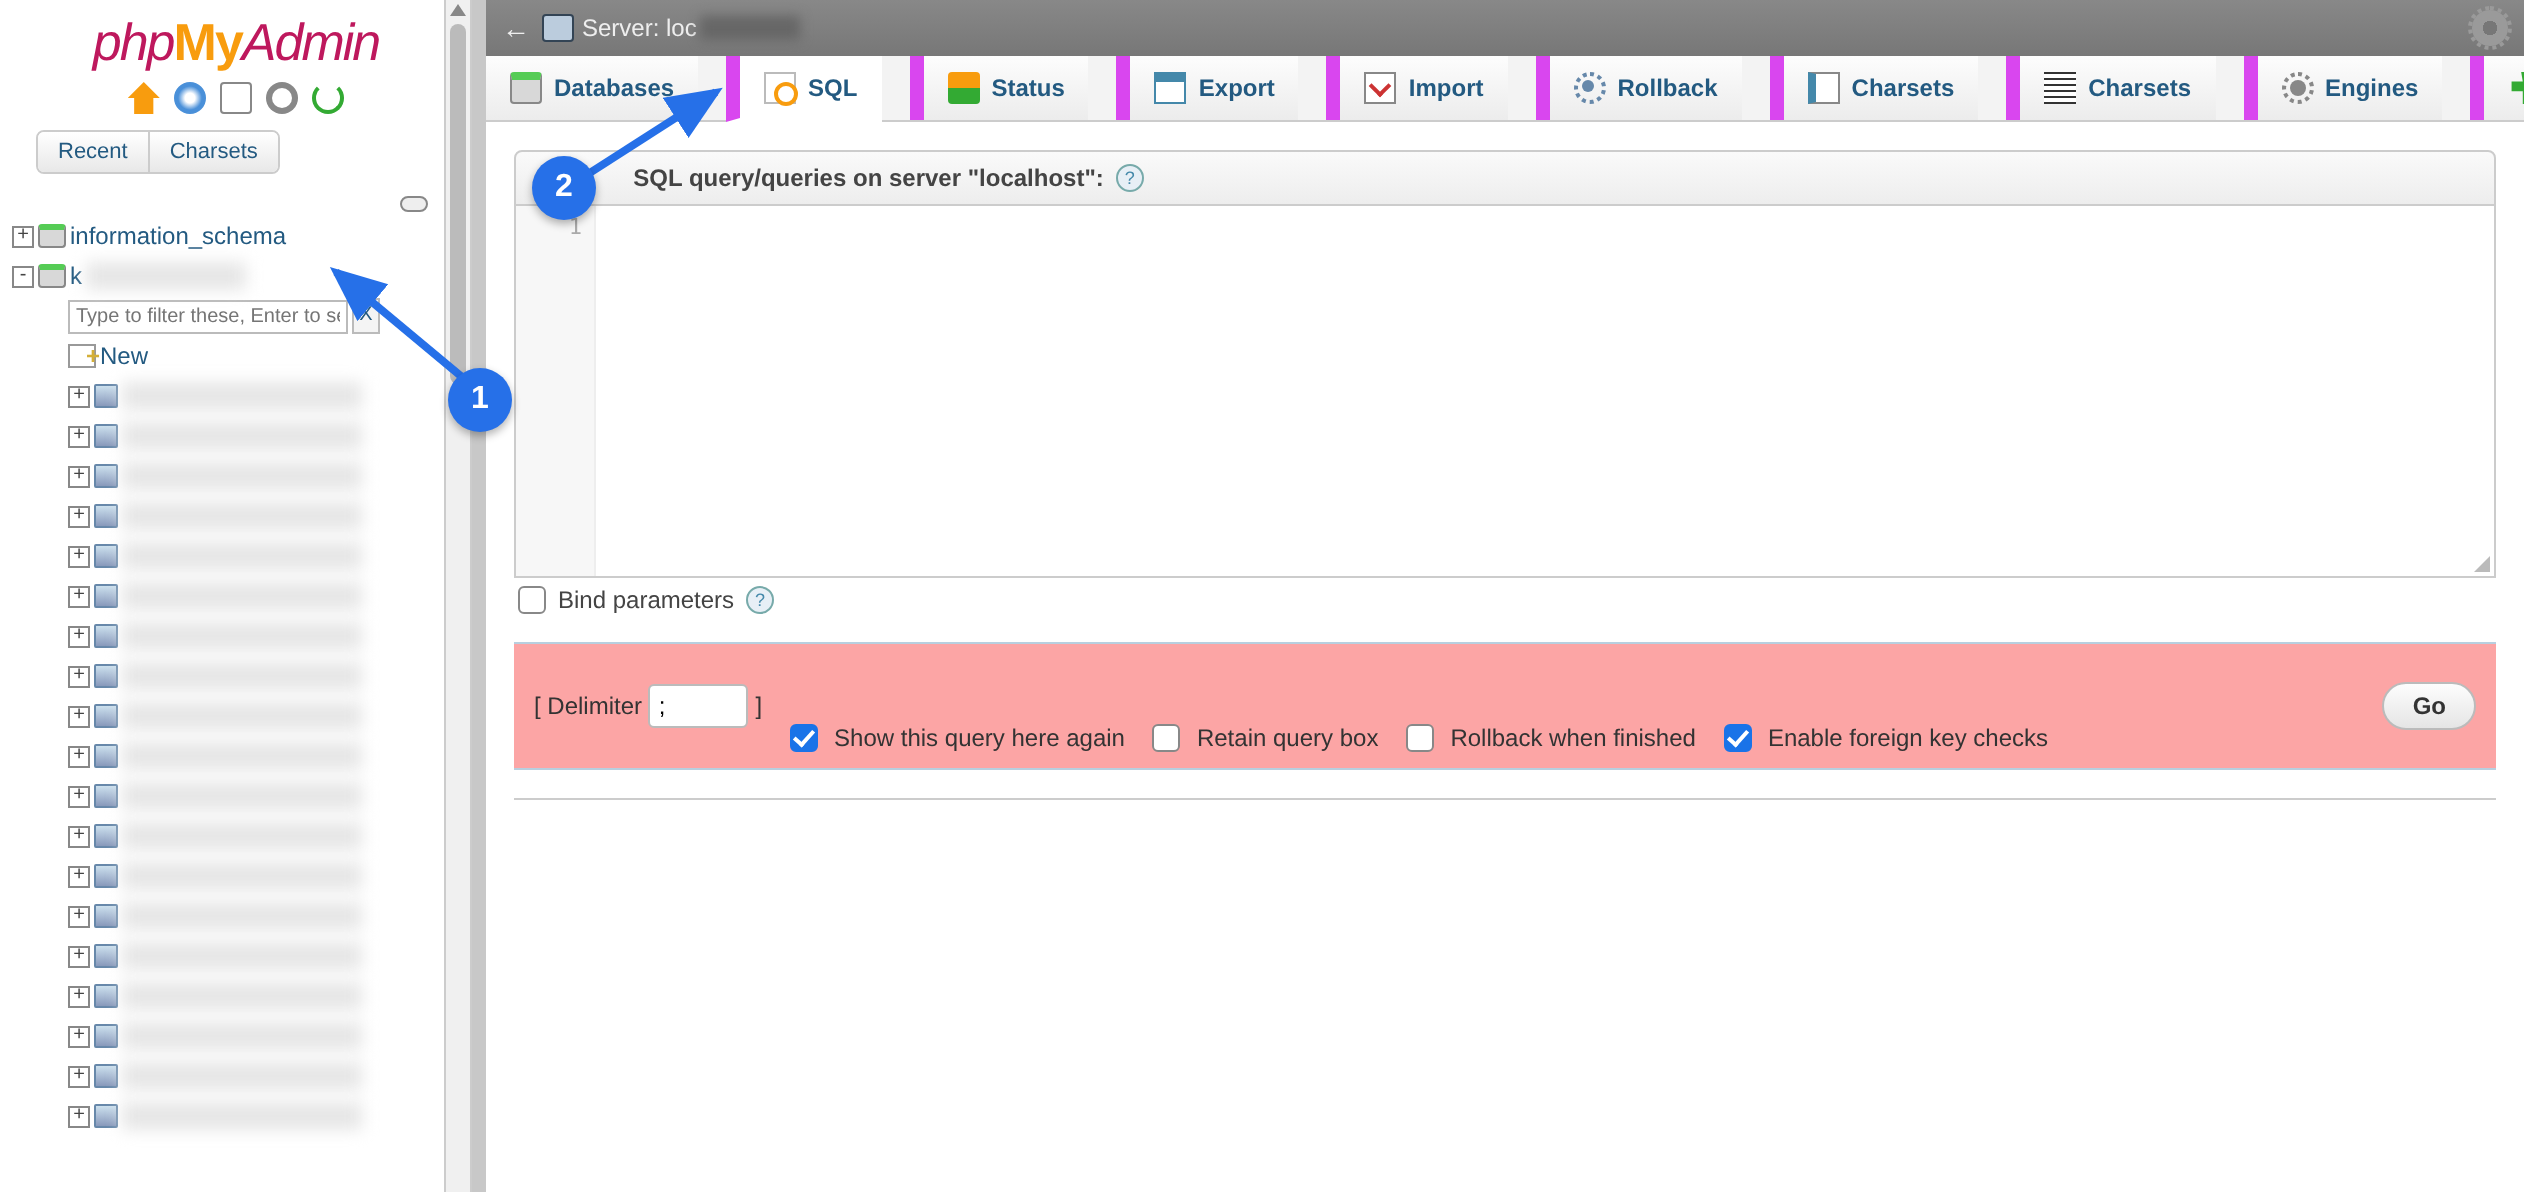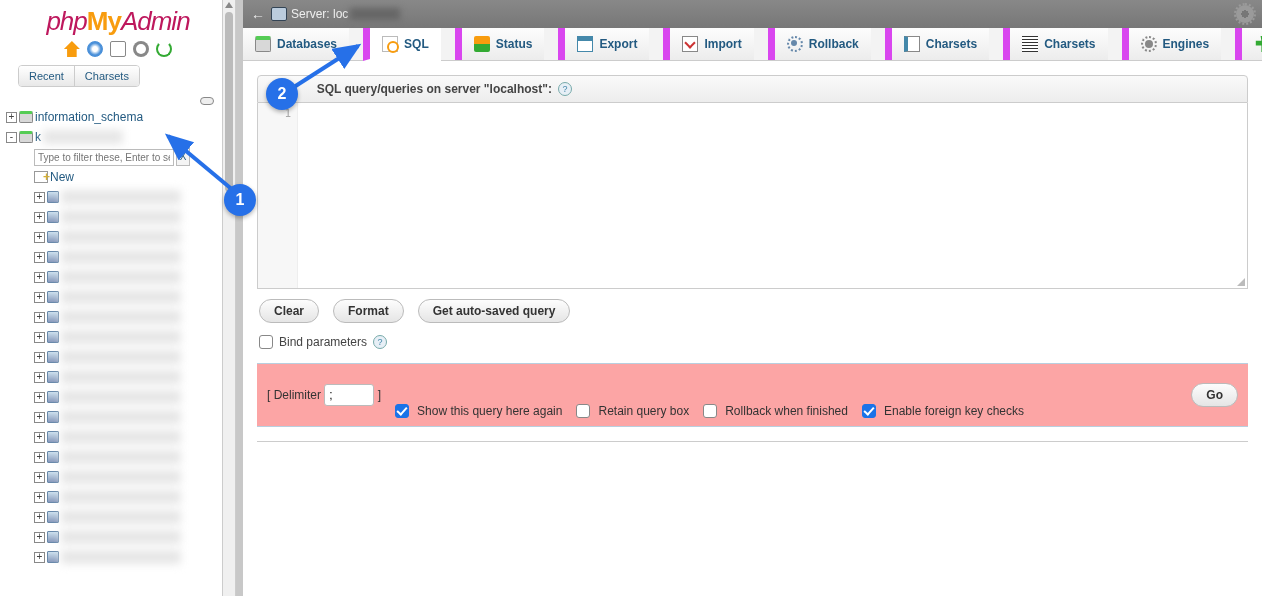--- a/index.html
+++ b/index.html
@@ -314,25 +314,20 @@
       <span style="width:26px;"></span>
       <span>SQL query/queries on server "localhost":</span>
       <span class="help">?</span>
     </div>
     <div class="editor">
       <div class="gutter"><span>1</span></div>
       <div class="code"></div>
       <div class="resize-handle"></div>
     </div>
 
-    <div class="btn-row">
-      <button class="btn">Clear</button>
-      <button class="btn">Format</button>
-      <button class="btn">Get auto-saved query</button>
-    </div>
     <div class="chk-row">
       <input type="checkbox" class="chkbox" style="">
       <span>Bind parameters</span>
       <span class="help">?</span>
     </div>
 
     <div class="delim-bar">
       <span>
         [ <span>Delimiter</span>
         <input type="text" value=";" style=""> ]

